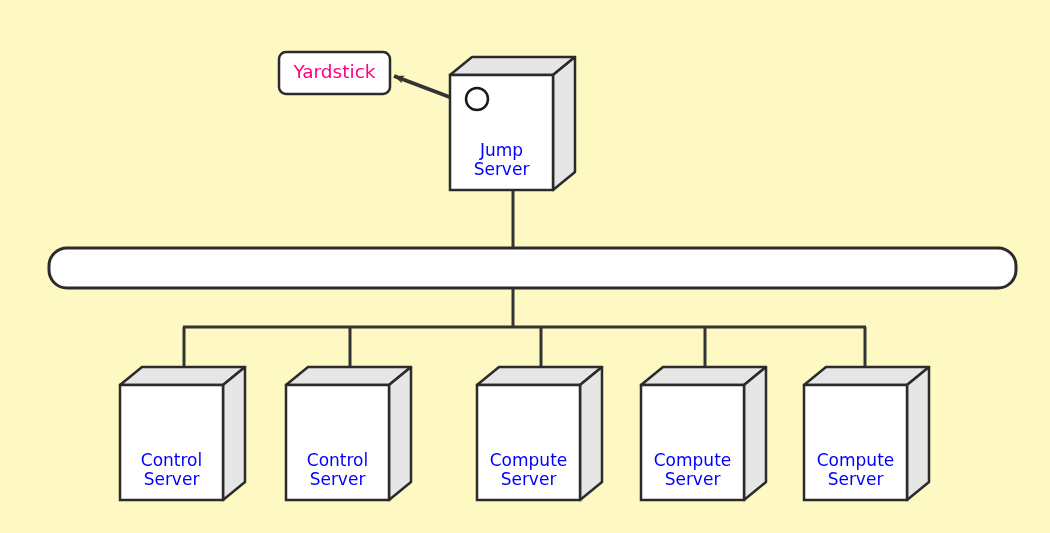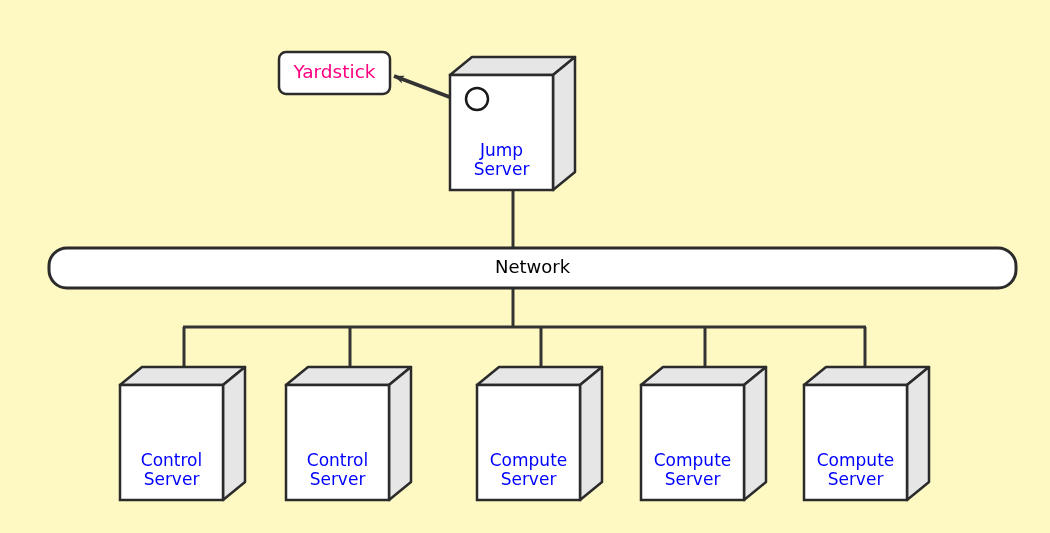--- a/index.html
+++ b/index.html
@@ -128,21 +128,20 @@
       <path d="M 907,385 L 929,367 L 929,482 L 907,500 Z" fill="#E6E6E6" stroke="#2B2B2B" stroke-width="2.5" stroke-linejoin="round"></path>
       <rect x="804" y="385" width="103" height="115" fill="#FFFFFF" stroke="#2B2B2B" stroke-width="2.5"></rect>
     </g>
   </svg>
 
   <div class="node-label label-yardstick" style="left:279px; top:62px; width:111px;">Yardstick</div>
 
   <div class="node-label label-server" style="left:450px; top:111px; width:103px;">Jump
 Server</div>
 
-  <div class="node-label label-network" style="left:49px; top:257px; width:967px;">Network</div>
 
   <div class="node-label label-server" style="left:120px; top:421px; width:103px;">Control
 Server</div>
 
   <div class="node-label label-server" style="left:286px; top:421px; width:103px;">Control
 Server</div>
 
   <div class="node-label label-server" style="left:477px; top:421px; width:103px;">Compute
 Server</div>
 

